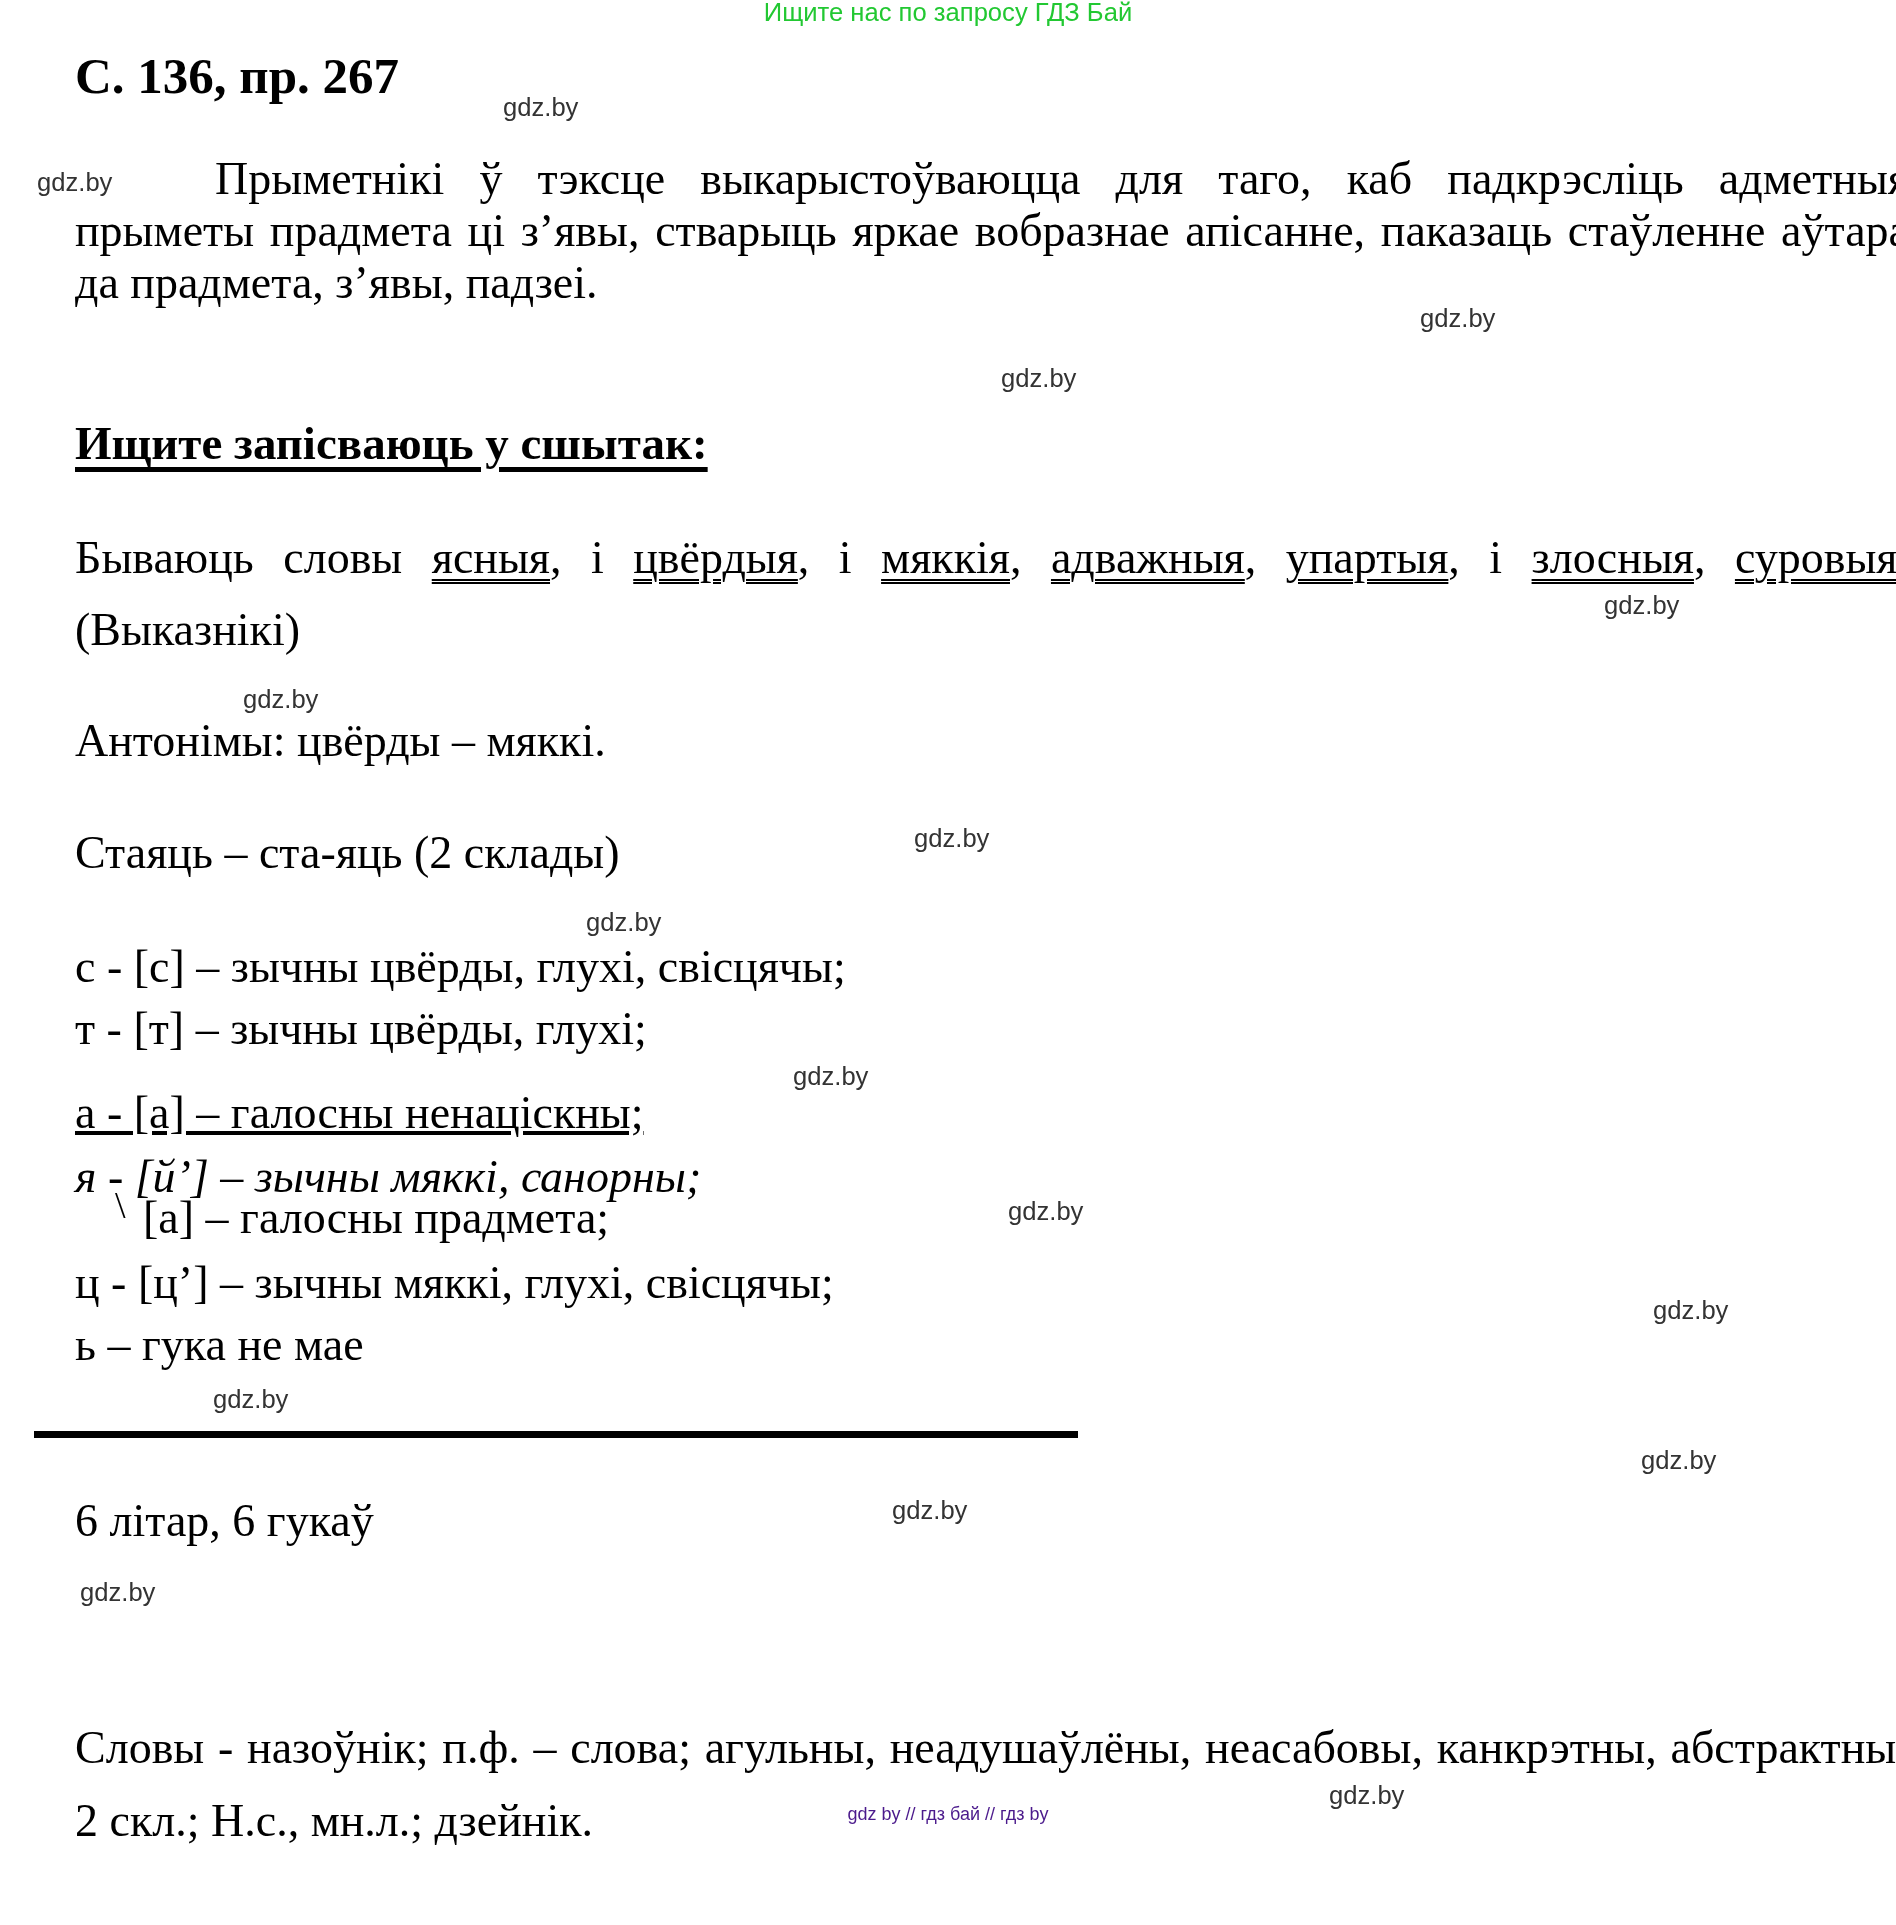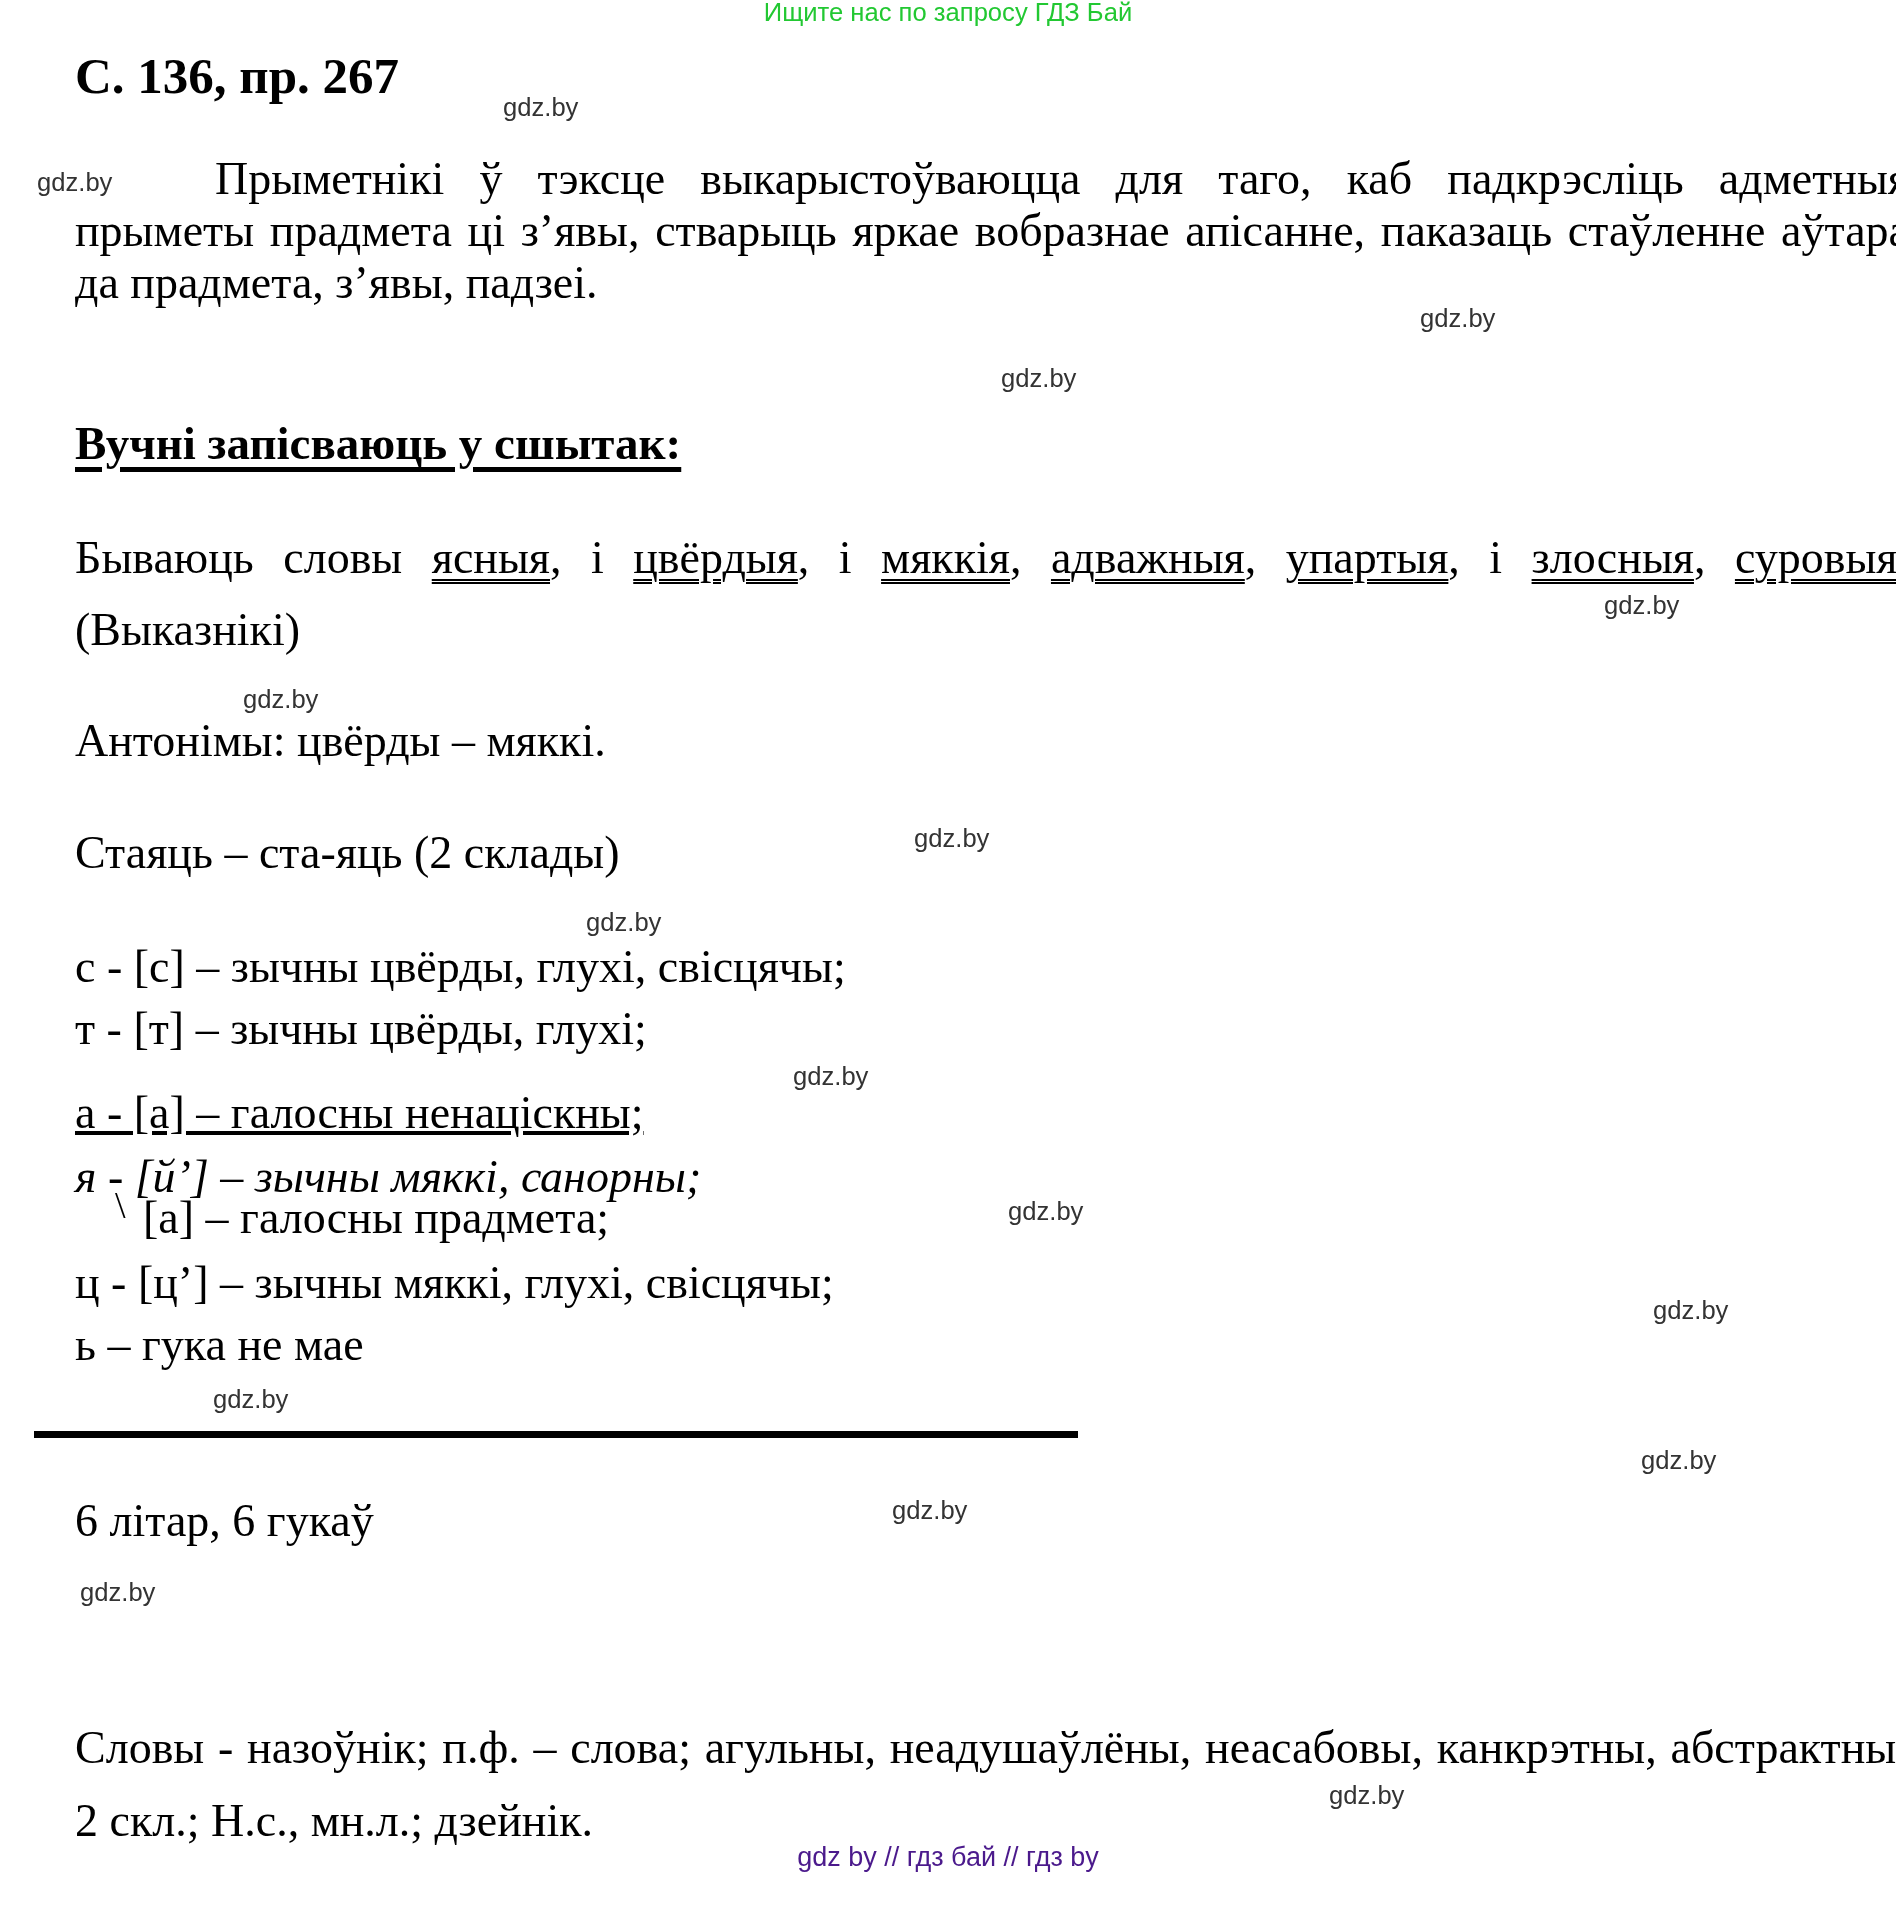--- a/index.html
+++ b/index.html
@@ -9,33 +9,33 @@
     .abs { position: absolute; white-space: nowrap; }
     .top-banner { left: 0; width: 1896px; top: -1.9px; text-align: center; font-size: 25.6px; color: #22c832; }
     .title { left: 34px; top: 47px; font-size: 51px; font-weight: bold; }
     .para { left: 34px; width: 1834px; font-size: 46px; line-height: 52px; top: 153px; text-align: justify; text-indent: 140px; white-space: normal; }
     .heading { left: 34px; top: 416px; font-size: 47px; font-weight: bold; text-decoration: underline; text-decoration-thickness: 4.7px; text-underline-offset: 7.6px; }
     .line { left: 34px; font-size: 46px; }
     .justified { left: 34px; width: 1834px; font-size: 46px; line-height: 72px; white-space: normal; text-align: justify; }
     .u2 { text-decoration: underline double; text-underline-offset: 5.7px; text-decoration-thickness: 1.9px; }
     .rule { left: 34px; top: 1431px; width: 1044px; height: 6.6px; background: #000; }
     .wm { font-size: 25.6px; color: #333; }
-    .footer { left: 0; width: 1896px; top: 1842px; text-align: center; font-size: 27px; color: #4b1a8c; }
+    .footer { left: 0; width: 1896px; top: 1804px; text-align: center; font-size: 18px; color: #4b1a8c; }
     .slash { left: 74px; top: 1183px; font-size: 38px; }
   </style>
 </head>
 <body>
 
 <div class="abs sans top-banner">Ищите нас по запросу ГДЗ Бай</div>
 
 <div class="abs serif title">С. 136, пр. 267</div>
 
 <div class="abs serif para">Прыметнікі ў тэксце выкарыстоўваюцца для таго, каб падкрэсліць адметныя прыметы прадмета ці з’явы, стварыць яркае вобразнае апісанне, паказаць стаўленне аўтара да прадмета, з’явы, падзеі.</div>
 
-<div class="abs serif heading">Вучні запісваюць у сшытак:</div>
+<div class="abs serif heading">Ищите запісваюць у сшытак:</div>
 
 <div class="abs serif justified" style="top:522px;"><span>Бываюць словы </span><span class="u2">ясныя</span><span>, і </span><span class="u2">цвёрдыя</span><span>, і </span><span class="u2">мяккія</span><span>, </span><span class="u2">адважныя</span><span>, </span><span class="u2">упартыя</span><span>, і </span><span class="u2">злосныя</span><span>, </span><span class="u2">суровыя</span><span>.(Выказнікі)</span></div>
 
 <div class="abs serif line" style="top:714px;">Антонімы: цвёрды – мяккі.</div>
 <div class="abs serif line" style="top:826px;">Стаяць – ста-яць (2 склады)</div>
 
 <div class="abs serif line" style="top:940px;">с - [с] – зычны цвёрды, глухі, свісцячы;</div>
 <div class="abs serif line" style="top:1002px;">т - [т] – зычны цвёрды, глухі;</div>
 <div class="abs serif line" style="top:1086px;text-decoration:underline;">а - [а] – галосны ненаціскны;</div>
 <div class="abs serif line" style="top:1150px;font-style:italic;">я - [й’] – зычны мяккі, санорны;</div>

